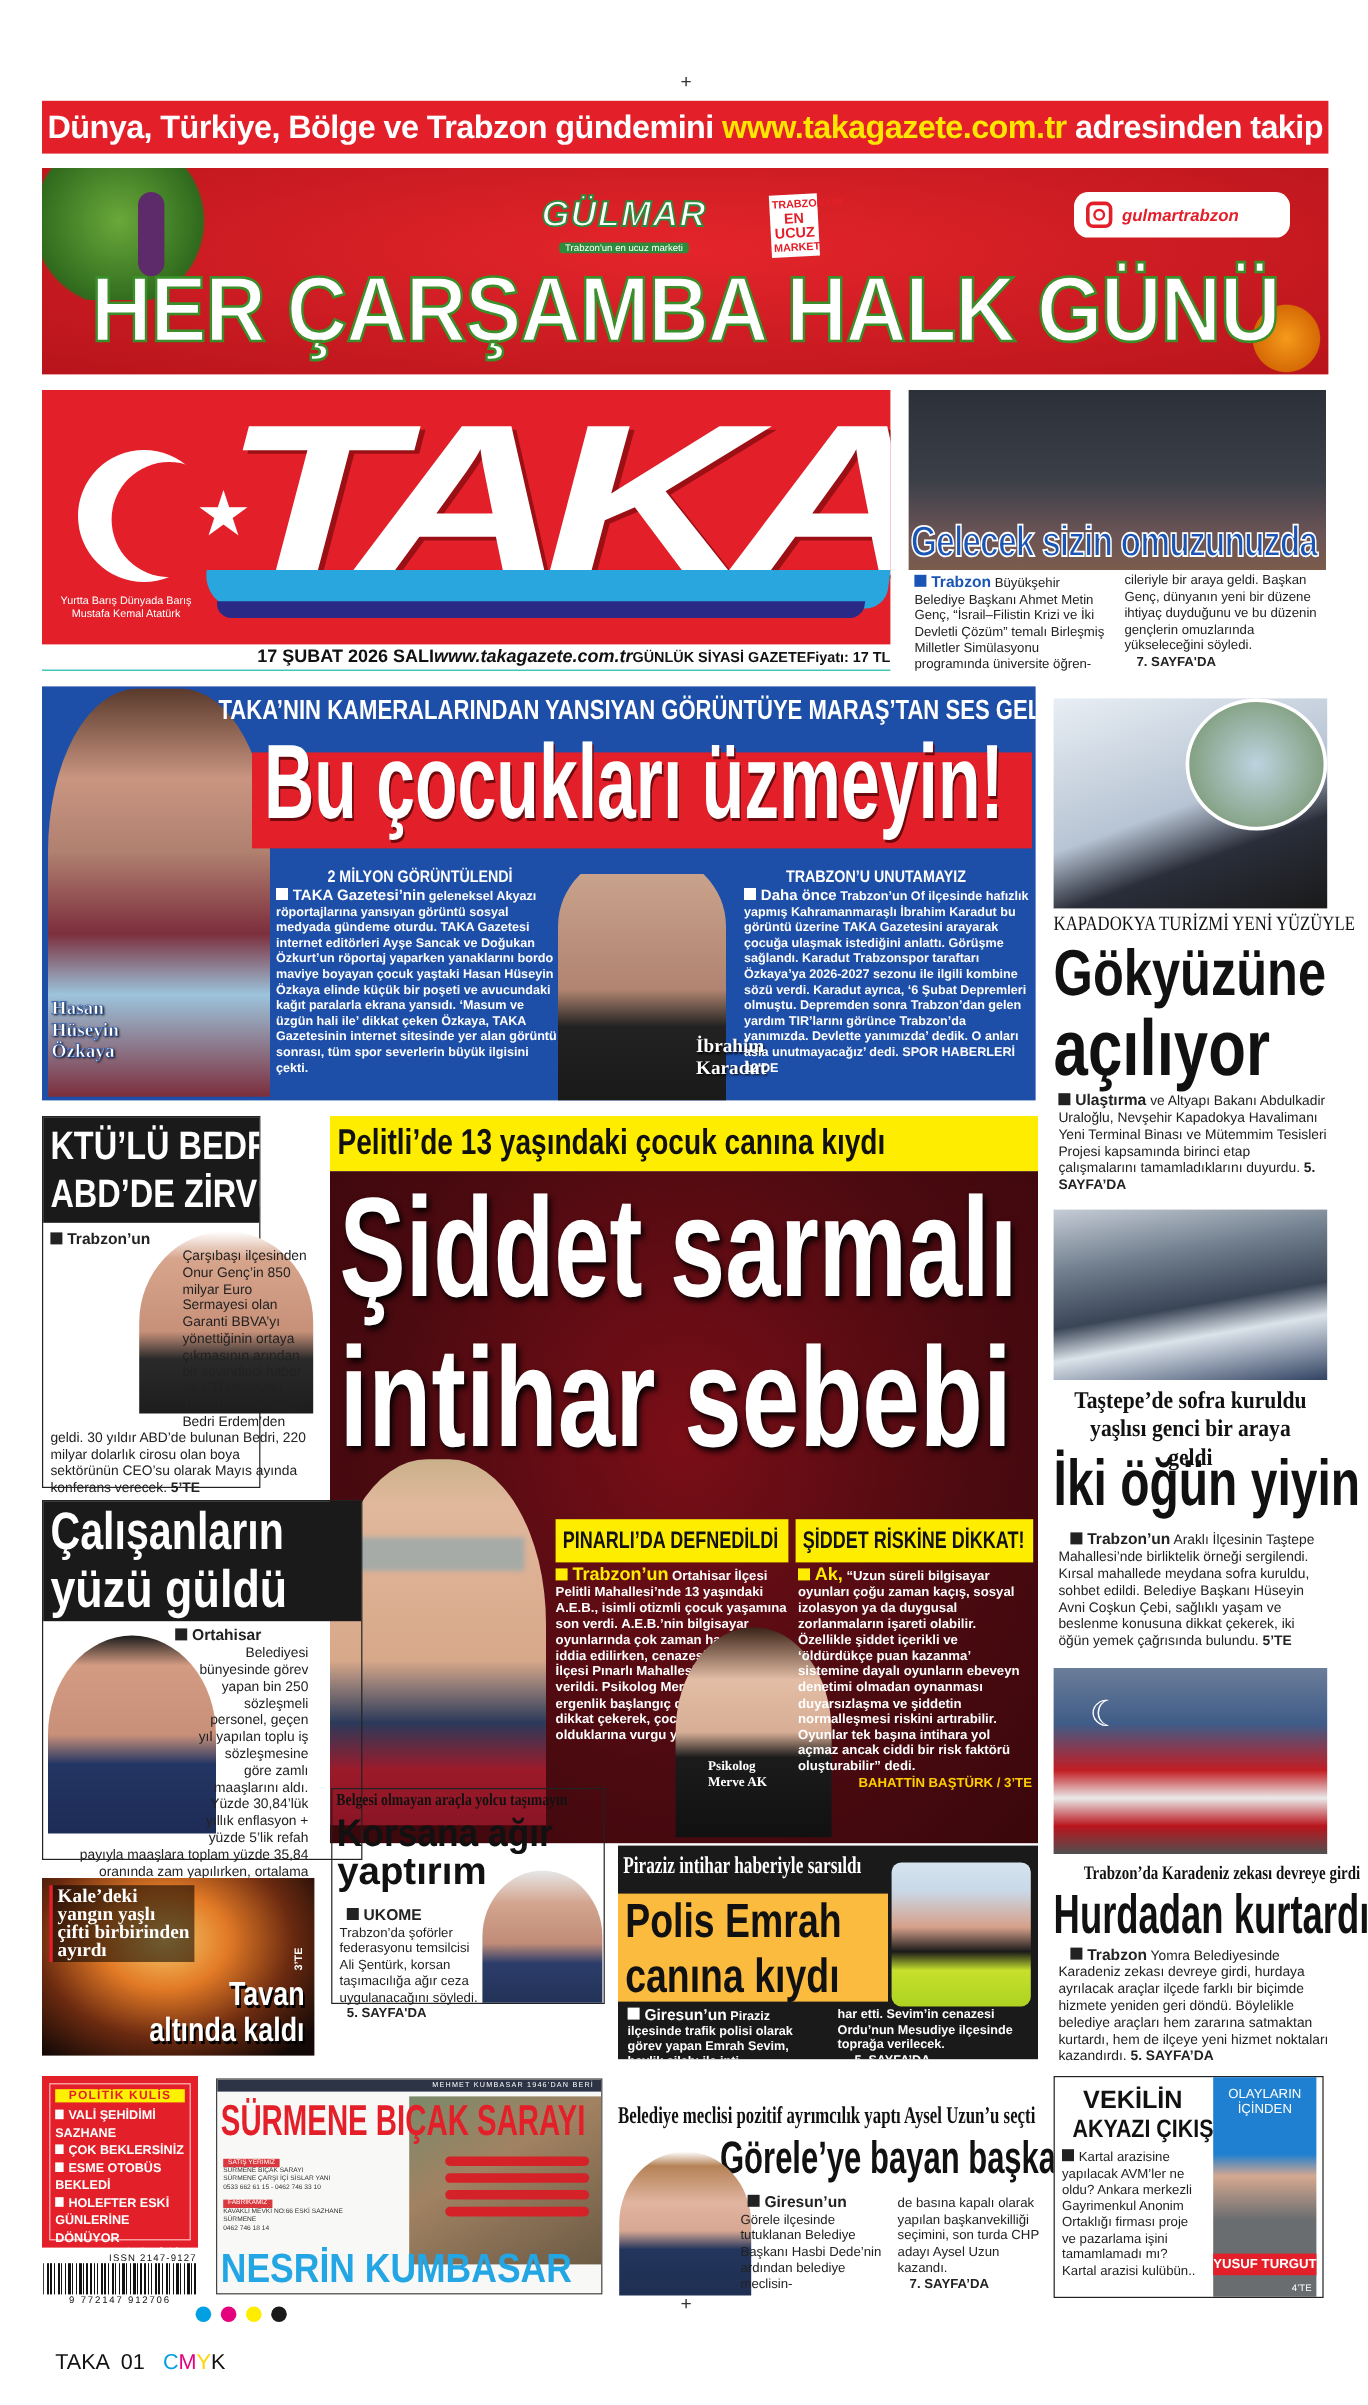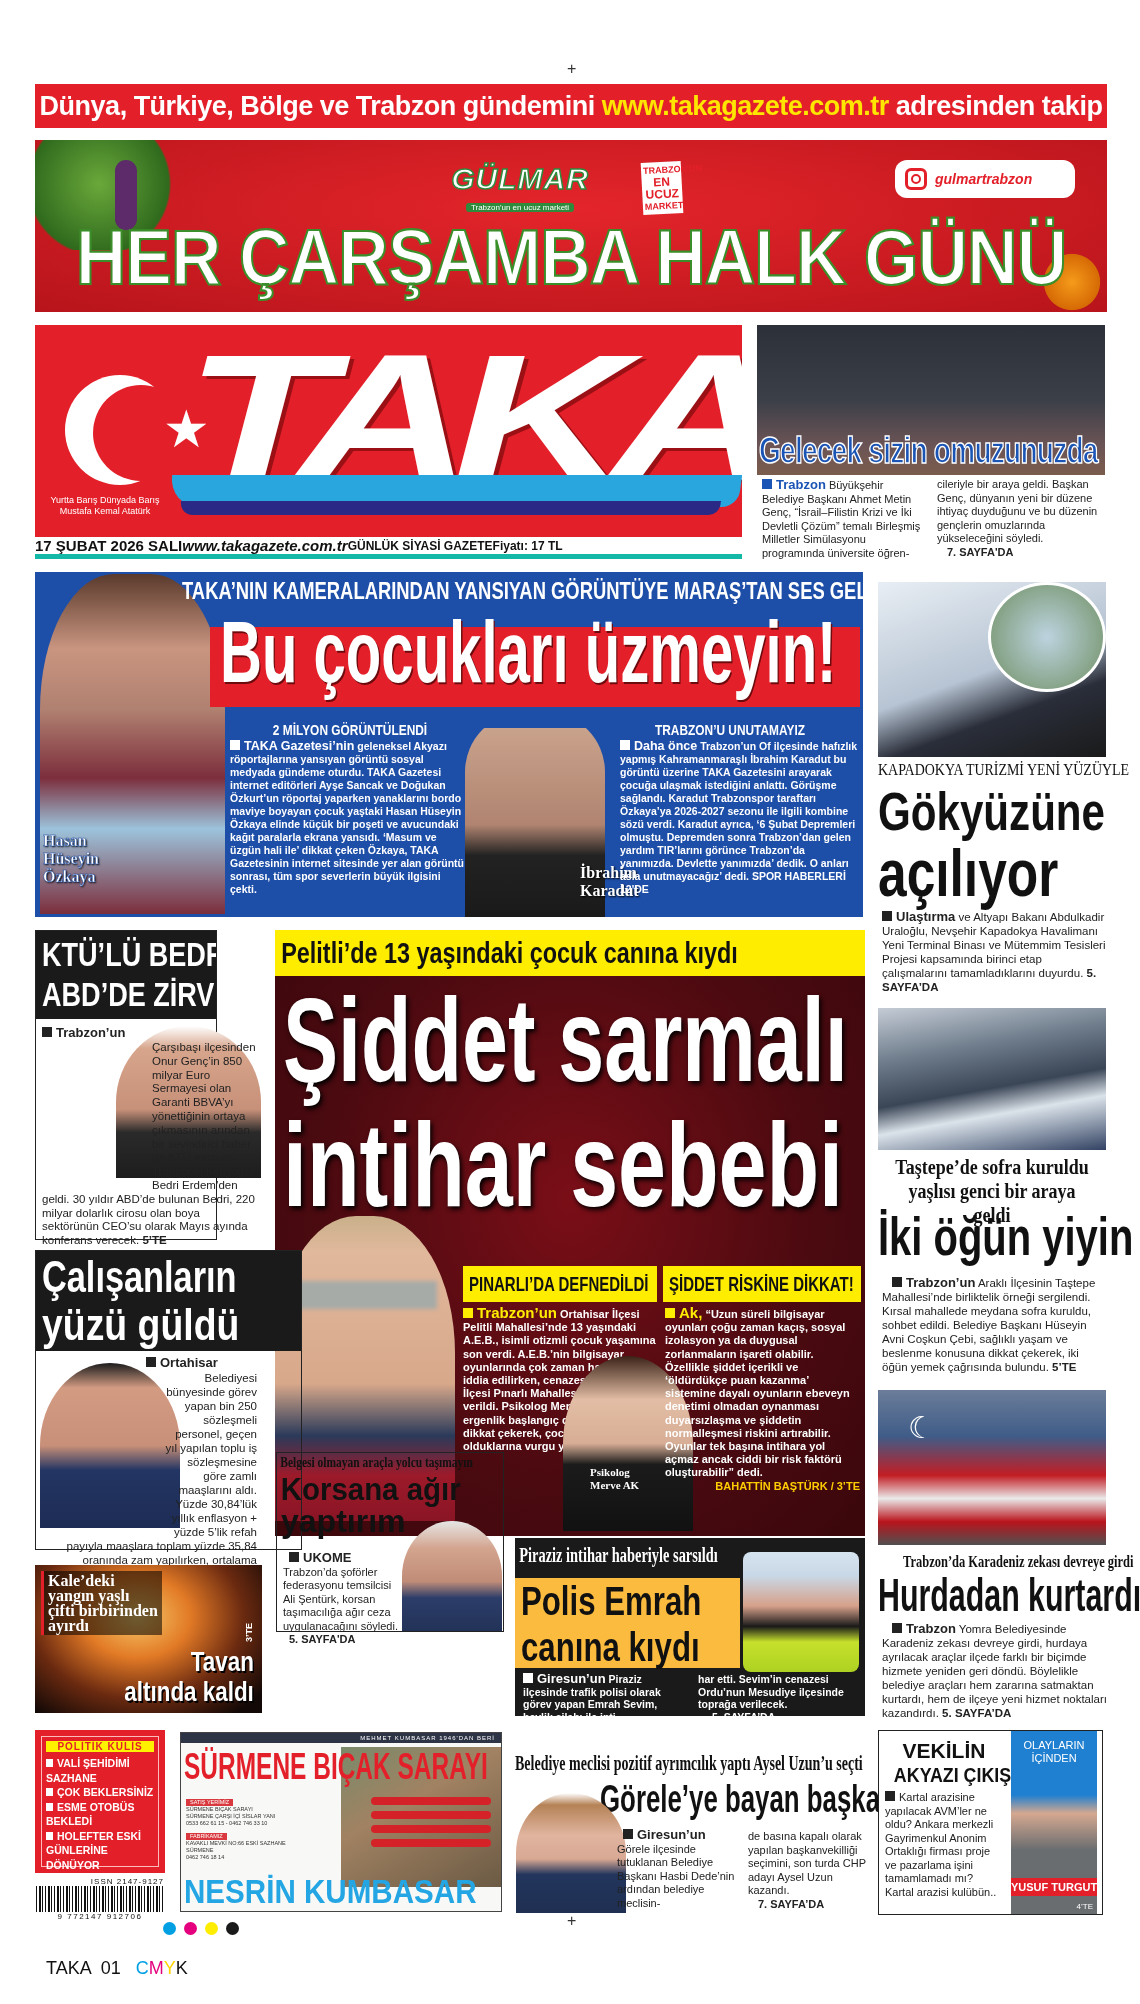--- a/index.html
+++ b/index.html
@@ -54,21 +54,21 @@
   <div class="abs" style="left:58px;top:60px;width:96px;height:96px;border-radius:50%;background:#e3202a"></div>
   <div class="abs" style="left:128px;top:78px;color:#fff;font-size:52px;line-height:52px">★</div>
   <div class="abs" style="left:150px;top:8px;font-size:180px;font-weight:700;font-style:italic;color:#fff;line-height:170px;letter-spacing:-14px;transform:scaleX(1.35);transform-origin:left top;text-shadow:3px 3px 0 #9a1015">TAKA</div>
   <div class="abs" style="left:135px;top:150px;width:570px;height:32px;background:#29a6dd;border-radius:0 0 40px 80px;transform:skewX(-8deg)"></div>
   <div class="abs" style="left:145px;top:176px;width:540px;height:14px;background:#2a2a86;border-radius:0 0 60px 80px;transform:skewX(-8deg)"></div>
   <div class="abs" style="left:10px;top:170px;width:120px;color:#fff;font-size:9px;line-height:11px;text-align:center">
     <div>Yurtta Barış Dünyada Barış</div>
       <div>Mustafa Kemal Atatürk</div>
   </div>
 </div>
-<div class="abs" style="left:35px;top:537px;width:707px;height:22px;display:flex;align-items:center;justify-content:flex-start;font-weight:700;font-size:14px;border-bottom:5px solid #14b8a6">
+<div class="abs" style="left:35px;top:537px;width:707px;height:22px;display:flex;align-items:center;justify-content:flex-end;font-weight:700;font-size:14px;border-bottom:1px solid #14b8a6">
   <span style="font-size:15px">17 ŞUBAT 2026 SALI</span>
   <span style="font-style:italic;font-size:15px">www.takagazete.com.tr</span>
   <span style="font-size:12px">GÜNLÜK SİYASİ GAZETE</span>
   <span style="font-size:12px">Fiyatı: 17 TL</span>
 </div>
 
 <div class="abs" style="left:757px;top:325px;width:348px;height:150px;overflow:hidden">
   <div class="ph" style="width:100%;height:150px;background:linear-gradient(180deg,#2c3038 0%,#3b3f48 50%,#6b5456 80%,#7b5c4c 100%)"></div>
   <div class="abs" style="left:2px;top:105px;font-size:36px;font-weight:700;color:#1a55b5;-webkit-text-stroke:1.5px #fff;letter-spacing:-1px;transform:scaleX(0.78);transform-origin:left top;white-space:nowrap">Gelecek sizin omuzunuzda</div>
 </div>
@@ -195,21 +195,21 @@
 
 <div class="abs" style="left:878px;top:1390px;width:228px;height:155px;background:linear-gradient(180deg,#6b7d99 0%,#3f5c88 30%,#c21d23 55%,#eaeaea 70%,#b9141c 85%,#505050 100%)">
   <div class="abs" style="left:30px;top:20px;color:#fff;font-size:30px">☾</div>
 </div>
 <div class="abs serif" style="left:878px;top:1553px;width:228px;text-align:center;font-size:16px;font-weight:700;transform:scaleX(0.78);transform-origin:center top;white-space:nowrap">Trabzon’da Karadeniz zekası devreye girdi</div>
 <div class="abs" style="left:878px;top:1570px;font-size:46px;font-weight:700;line-height:50px;transform:scaleX(0.66);transform-origin:left top;white-space:nowrap">Hurdadan kurtardı</div>
 <div class="abs body-txt" style="left:882px;top:1622px;width:225px;font-size:11.5px">
   <span class="bold" style="font-size:13px;padding-left:10px"><span class="sq"></span><span>Trabzon</span></span> <span>Yomra Belediyesinde Karadeniz zekası devreye girdi, hurdaya ayrılacak araçlar ilçede farklı bir biçimde hizmete yeniden geri döndü. Böylelikle belediye araçları hem zararına satmaktan kurtardı, hem de ilçeye yeni hizmet noktaları kazandırdı.</span> <span class="bold">5. SAYFA’DA</span>
 </div>
 
-<div class="abs" style="left:276px;top:1452px;width:228px;height:180px;border:1px solid #222">
+<div class="abs" style="left:276px;top:1490px;width:228px;height:180px;border:1px solid #222">
   <div class="serif" style="font-size:14px;font-weight:700;padding:2px 4px;transform:scaleX(0.82);transform-origin:left top;white-space:nowrap">Belgesi olmayan araçla yolcu taşımayın</div>
   <div style="font-size:32px;font-weight:900;line-height:32px;padding:0 4px;transform:scaleX(0.92);transform-origin:left top;white-space:nowrap">Korsana ağır</div>
   <div style="font-size:32px;font-weight:900;line-height:32px;padding:0 4px">yaptırım</div>
   <div class="abs" style="left:125px;top:68px;width:100px;height:110px;background:linear-gradient(180deg,#e6e6e6 0%,#d3a48e 25%,#c08c78 55%,#2c3d6a 70%,#223257 100%);border-radius:50% 50% 0 0"></div>
   <div class="abs body-txt" style="left:6px;top:98px;width:120px;font-size:11px;line-height:13.5px">
     <span class="bold" style="font-size:13px;padding-left:6px"><span class="sq"></span><span>UKOME</span></span> <span>Trabzon’da şoförler federasyonu temsilcisi Ali Şentürk, korsan taşımacılığa ağır ceza uygulanacağını söyledi.</span><br><span class="bold" style="padding-left:6px">5. SAYFA'DA</span>
   </div>
 </div>
 
 <div class="abs" style="left:515px;top:1538px;width:350px;height:178px;background:#1a1a1a;overflow:hidden">

